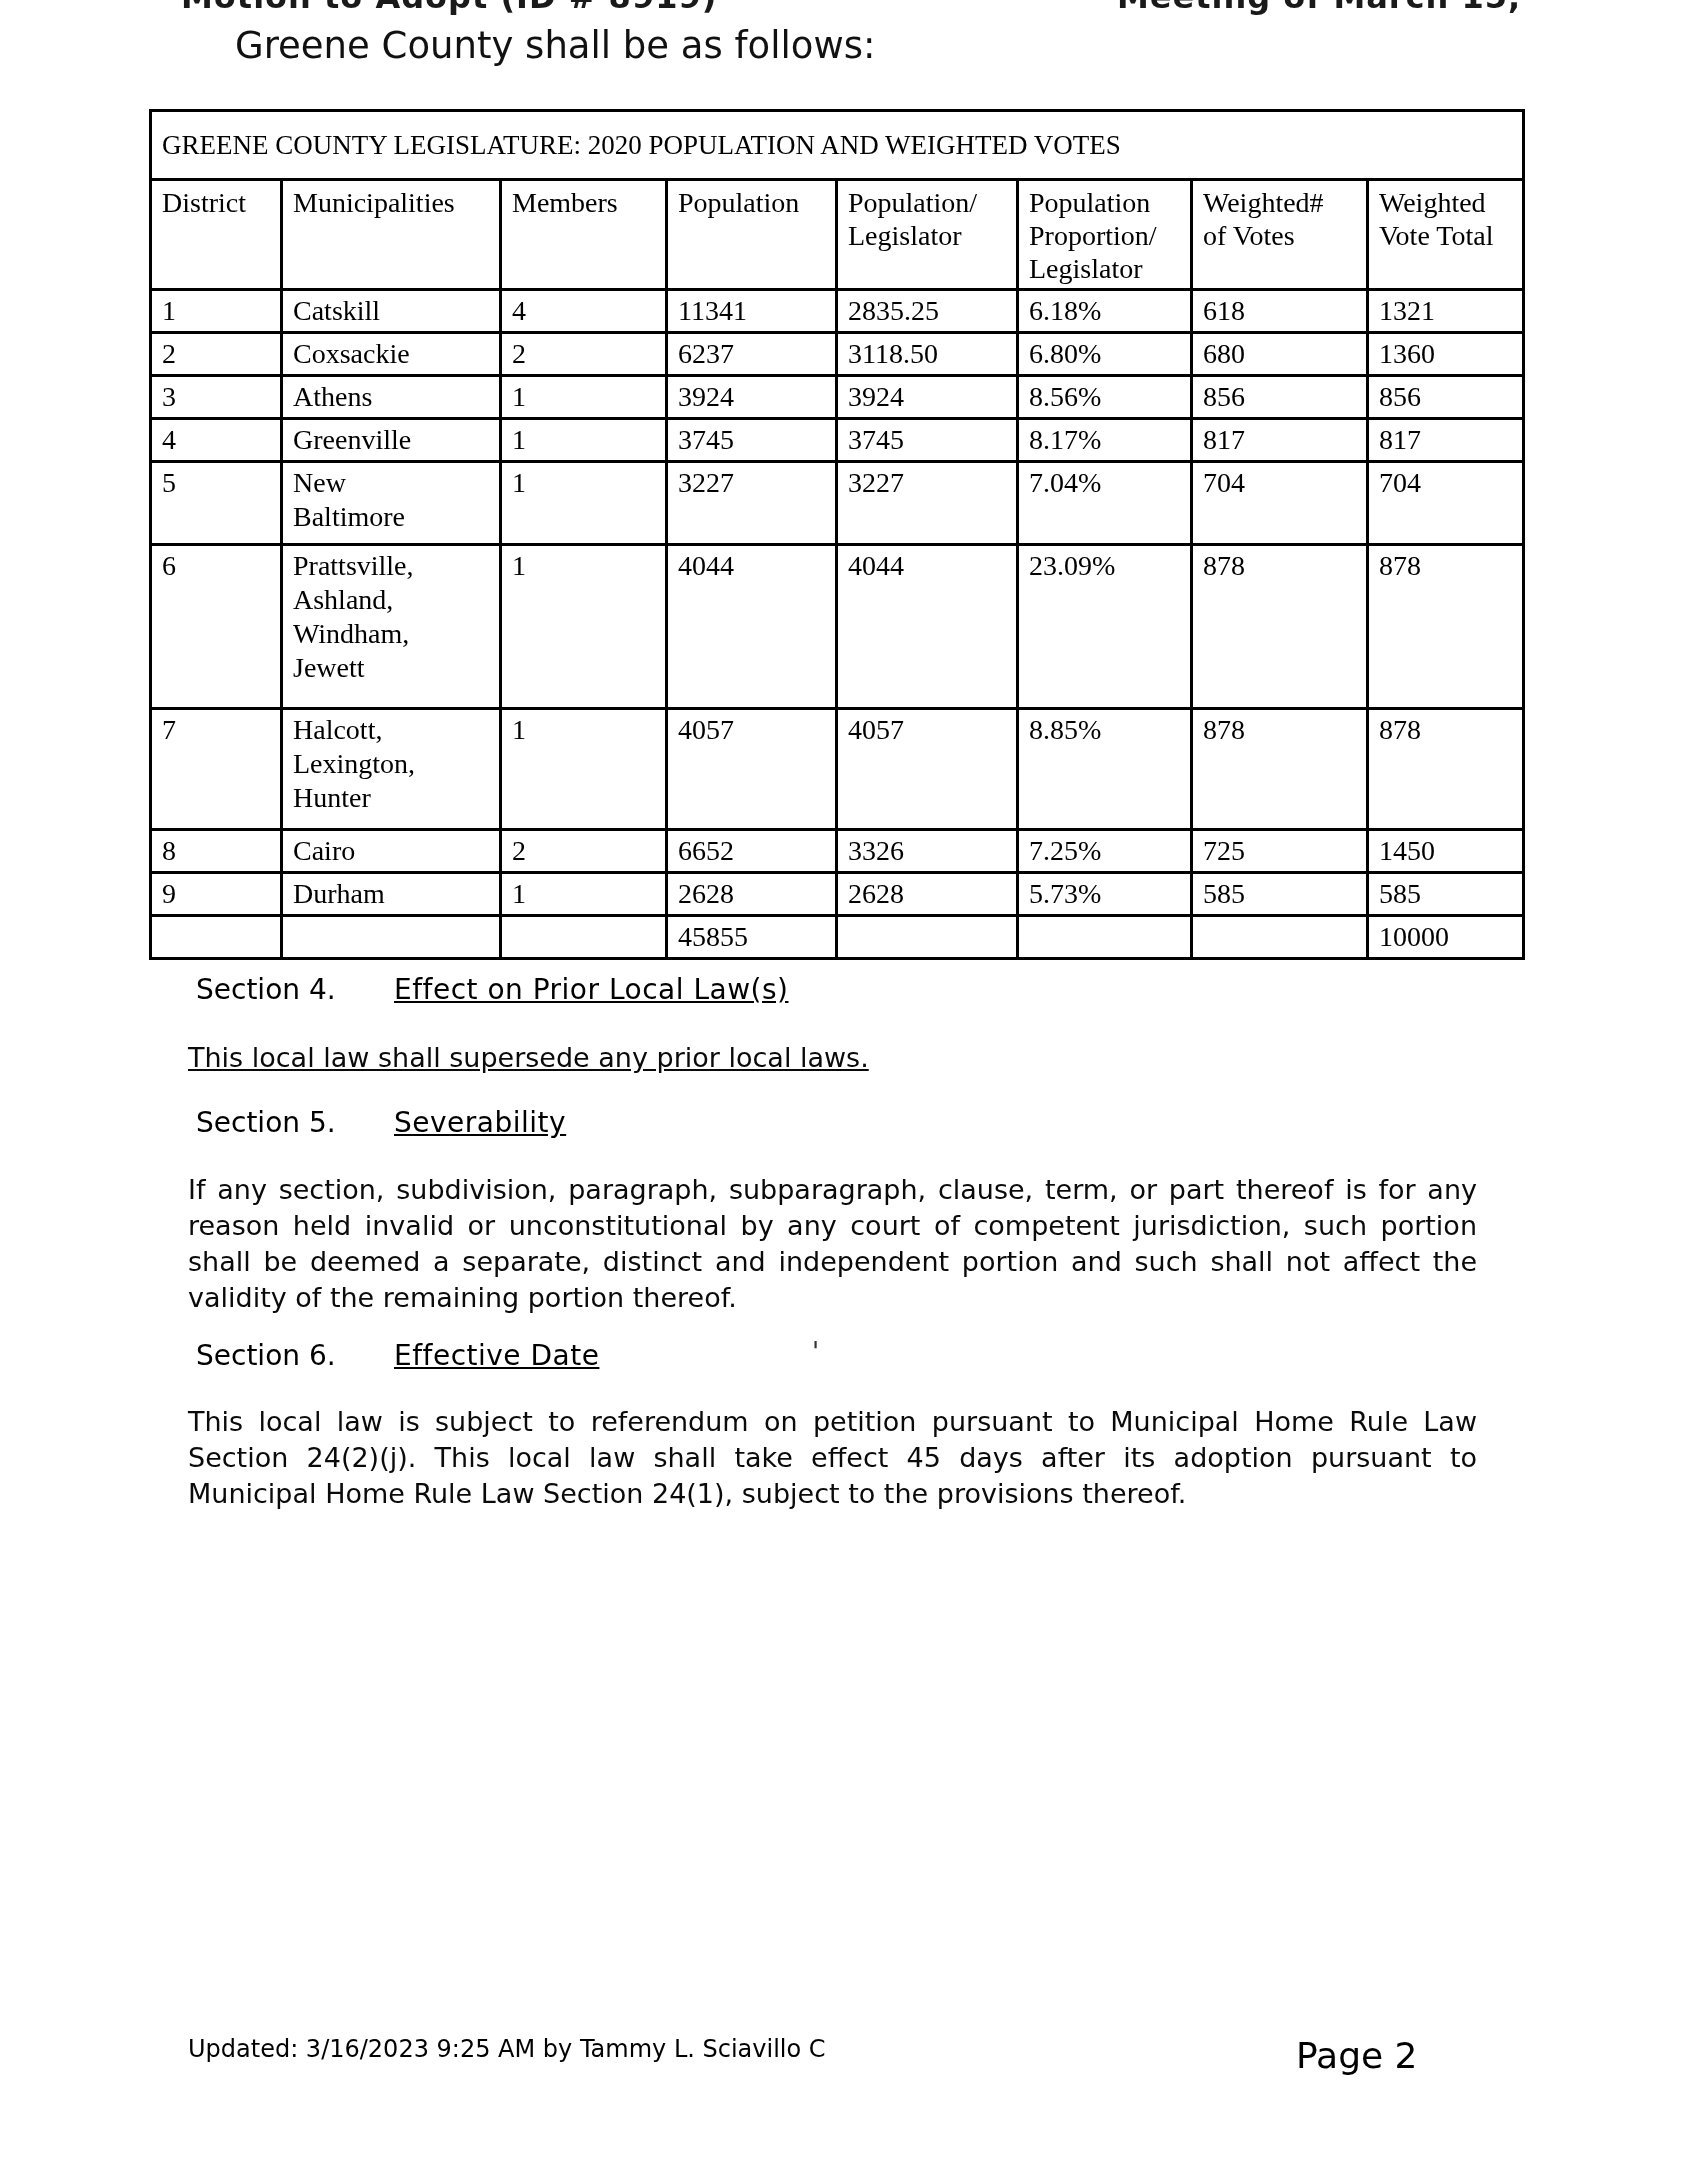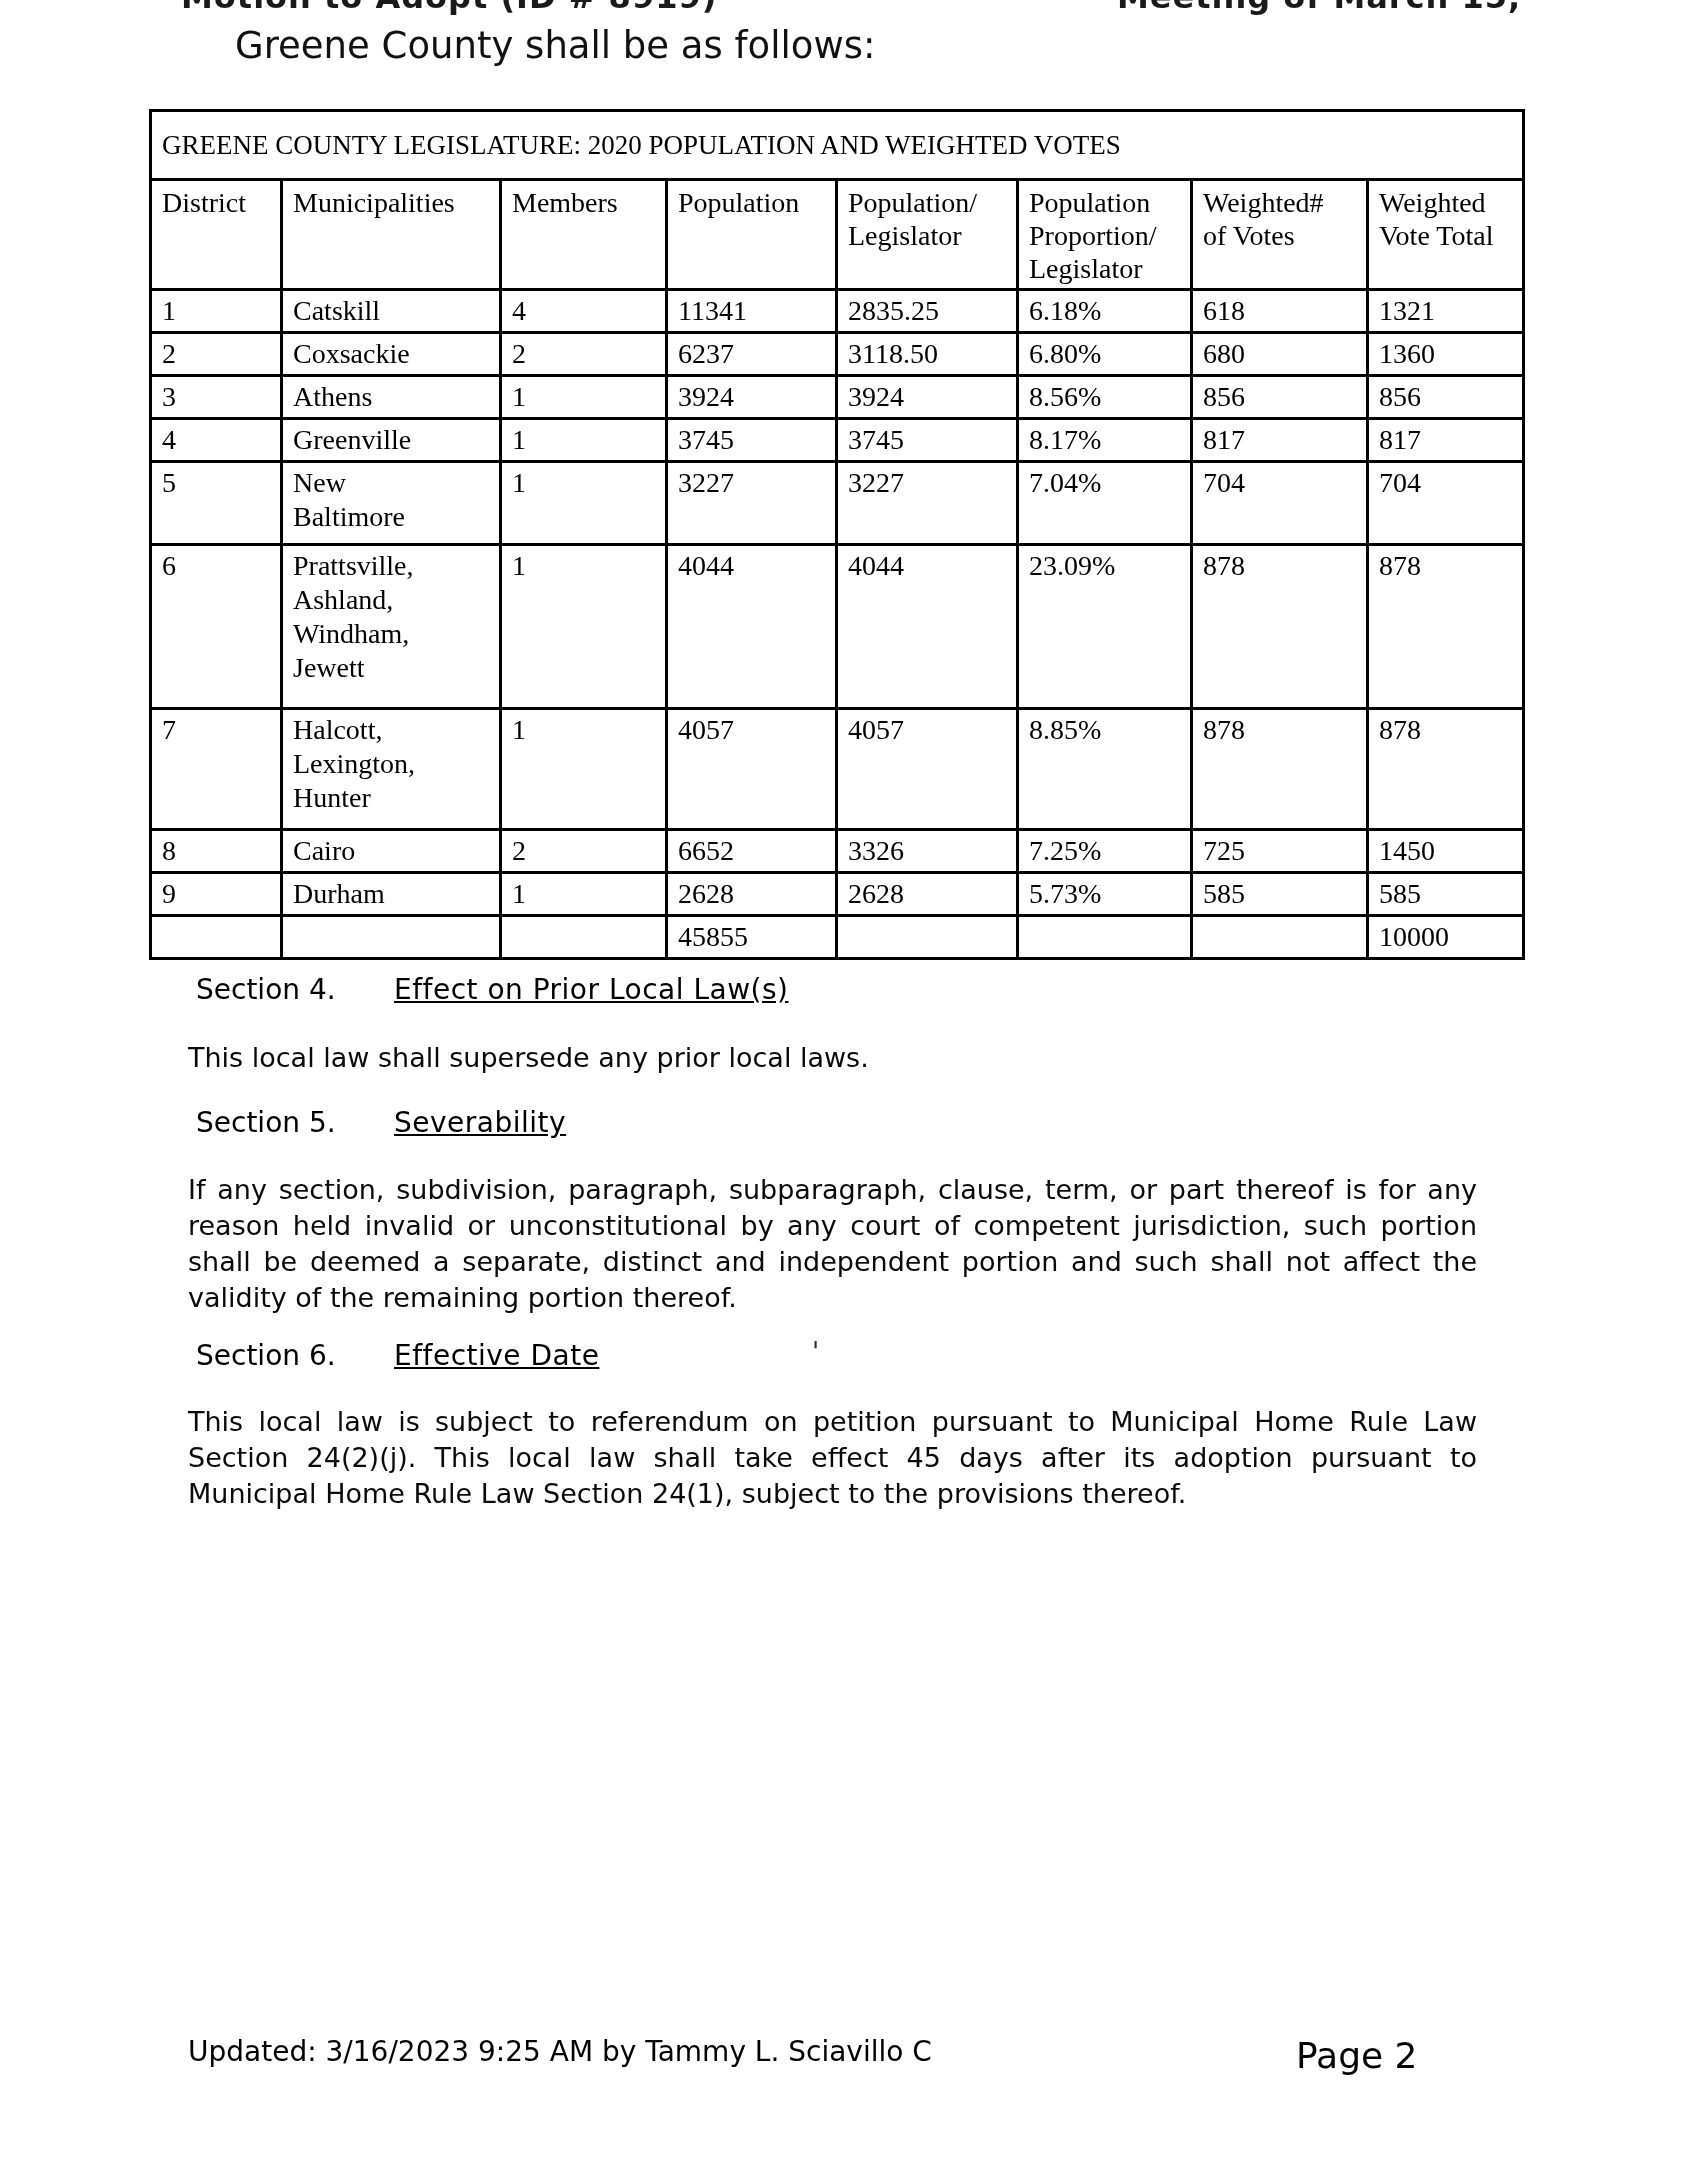--- a/index.html
+++ b/index.html
@@ -90,36 +90,36 @@
   .body-para {
     position: absolute;
     left: 188px;
     width: 1289px;
     font-size: 27px;
     line-height: 36px;
     text-align: justify;
     text-align-last: left;
     color: #0a0a0a;
   }
-  .single-line { text-align: left; }
+  .single-line { text-align: left; text-decoration: underline; }
 
   .artifact {
     position: absolute;
     left: 812px;
     top: 1337px;
     font-size: 26px;
     color: #333;
   }
 
   
   .footer-left {
     position: absolute;
     left: 188px;
     top: 2035px;
-    font-size: 28px;
+    font-size: 24px;
   }
   .footer-right {
     position: absolute;
     left: 1296px;
     top: 2035px;
     font-size: 36px;
   }
 </style>
 </head>
 <body>

